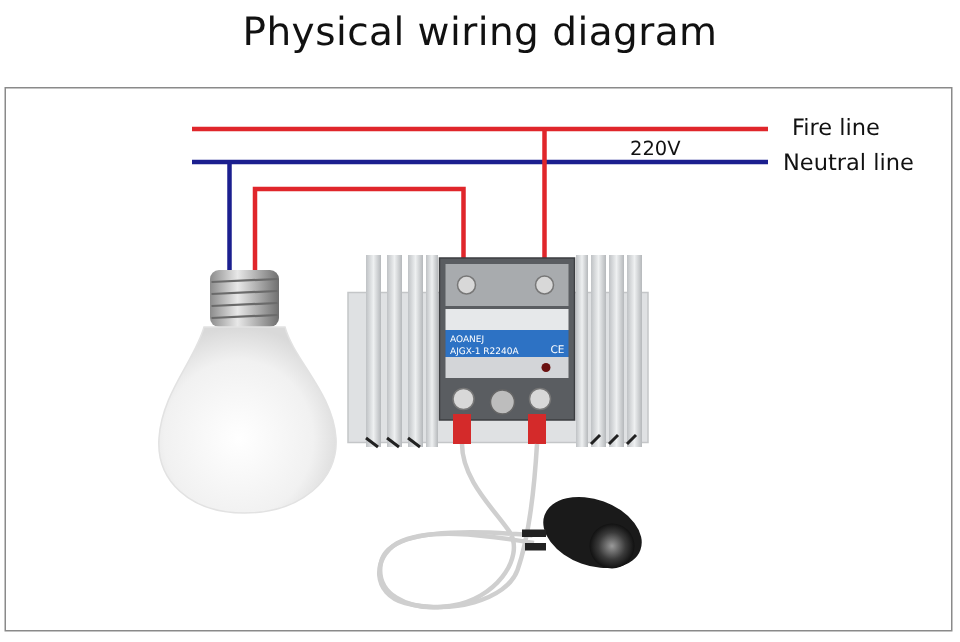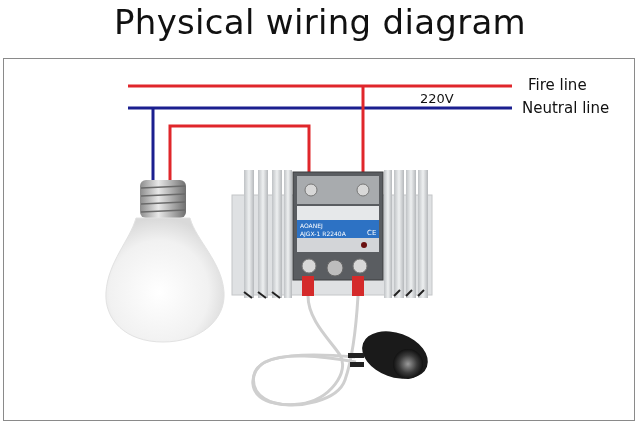--- a/index.html
+++ b/index.html
@@ -1,19 +1,19 @@
 <!DOCTYPE html>
 <html><head>
   <meta charset="utf-8">
   <style>
     html, body { margin: 0; padding: 0; background: #ffffff; }
     body { width: 640px; height: 428px; position: relative; overflow: hidden; font-family: "DejaVu Sans", sans-serif; }
     .title {
       position: absolute; left: 0; top: 0; width: 640px; height: 50px;
-      text-align: center; font-size: 34px; line-height: 44px; color: #111;
+      text-align: center; font-size: 26px; line-height: 44px; color: #111;
       font-family: "DejaVu Sans", sans-serif; letter-spacing: 0.3px;
     }
     .frame {
       position: absolute; left: 3px; top: 58px; width: 632px; height: 363px;
       border: 1.5px solid #8a8a8a; box-sizing: border-box; background: #fff;
     }
     svg.diagram { position: absolute; left: 0; top: 0; }
     .lbl { font-family: "DejaVu Sans", sans-serif; fill: #111; }
   </style>
 </head>

